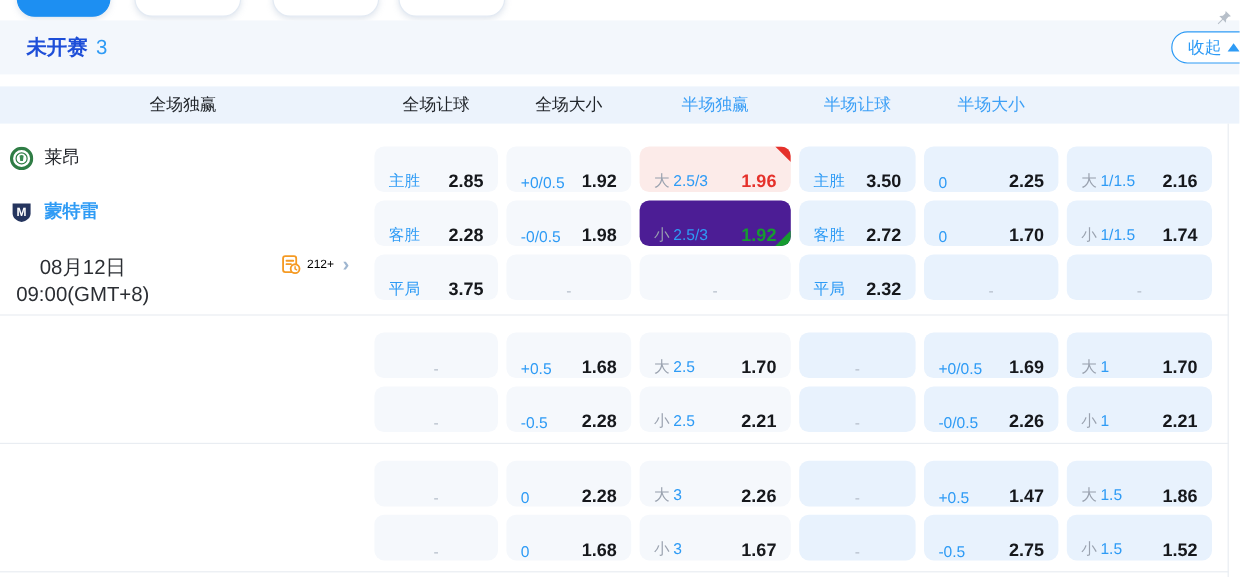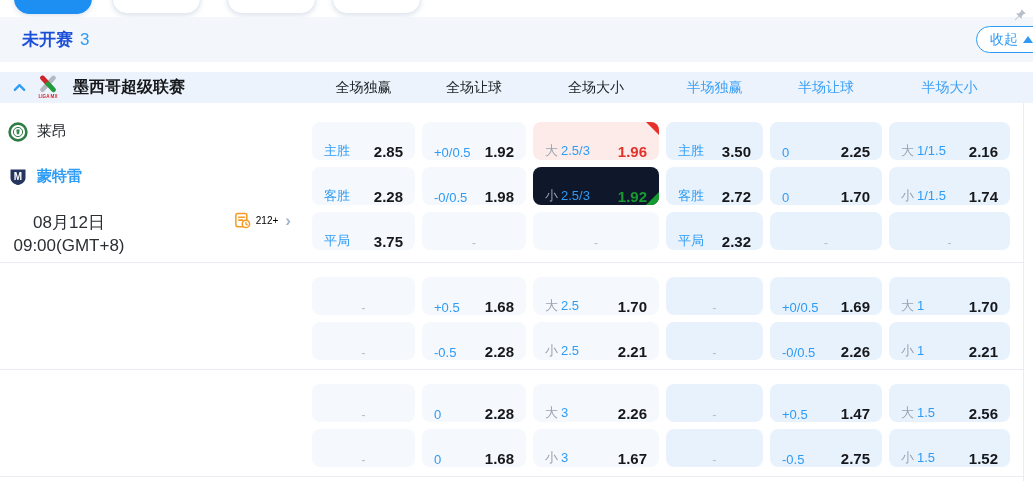--- a/index.html
+++ b/index.html
@@ -40,21 +40,21 @@
   .group { padding:19px 0 12px 0; }
   .group + .group { border-top:1px solid #e9edf2; padding-top:14px; padding-bottom:9px; }
   .group:last-child { border-bottom:1px solid #e9edf2; }
   .odds-row { height:38px; margin-bottom:7px; align-items:center; }
   .odds-row:last-child { margin-bottom:0; }
   .cell { position:relative; height:38px; border-radius:8px; display:flex; align-items:flex-end;
           justify-content:space-between; padding:0 12px; overflow:hidden; }
   .cell.full { background:#f5f8fc; }
   .cell.half { background:#e8f2fd; }
   .cell.up   { background:#fcebe9; }
-  .cell.down { background:#0f172a; }
+  .cell.down { background:#4c1d95; }
   .cell.up::after { content:""; position:absolute; top:0; right:0;
           border-top:13px solid #e5312b; border-left:13px solid transparent; }
   .cell.down::after { content:""; position:absolute; bottom:0; right:0;
           border-bottom:13px solid #169b30; border-left:13px solid transparent; }
   .lbl { color:#2e9bf5; font-size:13px; white-space:nowrap; }
   .pfx { color:#9aa2af; margin-right:3px; }
   .val { font-weight:bold; font-size:15px; color:#16181c; }
   .cell.up .val { color:#e5312b; }
   .cell.down .val { color:#169b30; }
   .cell.empty { justify-content:center; }
@@ -85,37 +85,20 @@
 <div class="band">
   <span class="band-title">未开赛</span>
   <span class="band-count">3</span>
   <div class="collapse-btn">
     <span>收起</span>
     <span class="tri-up"></span>
   </div>
 </div>
 
 <div class="league-row grid" id="league-header">
-  <div class="league-info">
-    <span class="icon-wrap">
-      <svg width="15" height="15" viewBox="0 0 16 16">
-          <path d="M3 10.5l5-5 5 5" stroke="#2e9bf5" stroke-width="2.4" fill="none" stroke-linecap="round" stroke-linejoin="round"></path>
-        </svg>
-    </span>
-    <span class="icon-wrap">
-      <svg width="22" height="25" viewBox="0 0 24 27">
-        <path d="M6 3 L18 16" stroke="#9aa1a8" stroke-width="5" stroke-linecap="round"></path>
-        <path d="M18 3 L6 16" stroke="#b4bac0" stroke-width="5" stroke-linecap="round"></path>
-        <path d="M6 3 L12 9.5" stroke="#d3222a" stroke-width="5" stroke-linecap="round"></path>
-        <path d="M18 16 L12 9.5" stroke="#1f9d3c" stroke-width="5" stroke-linecap="round"></path>
-        <text x="12" y="25" font-size="5" fill="#d3222a" text-anchor="middle" font-weight="bold">LIGA MX</text>
-      </svg>
-    </span>
-    <span class="league-name">墨西哥超级联赛</span>
-  </div>
 <div class="col-h full-h">全场独赢</div>
     <div class="col-h full-h">全场让球</div>
     <div class="col-h full-h">全场大小</div>
     <div class="col-h half-h">半场独赢</div>
     <div class="col-h half-h">半场让球</div>
     <div class="col-h half-h">半场大小</div>
   </div>
 <span class="pin">
   <svg width="14" height="14" viewBox="0 0 16 16">
       <path d="M9.6 1.4l5 5-2.3.4-2.2 2.3-.3 3.4-2.8-2.8-4.3 4.3-.7-.7 4.3-4.3L3.5 6.2l3.4-.3 2.3-2.2z" fill="#b7bfc9"></path>
@@ -304,21 +287,21 @@
         </div>
         <div class="cell half empty">
           <span class="dash">-</span>
         </div>
         <div class="cell half">
           <span class="lbl">+0.5</span>
           <span class="val">1.47</span>
         </div>
         <div class="cell half">
           <span class="lbl"><span class="pfx">大</span>1.5</span>
-          <span class="val">2.56</span>
+          <span class="val">1.86</span>
         </div>
       </div>
       <div class="grid odds-row">
         <div class="info-cell"></div>
         <div class="cell full empty">
           <span class="dash">-</span>
         </div>
         <div class="cell full">
           <span class="lbl">0</span>
           <span class="val">1.68</span>

